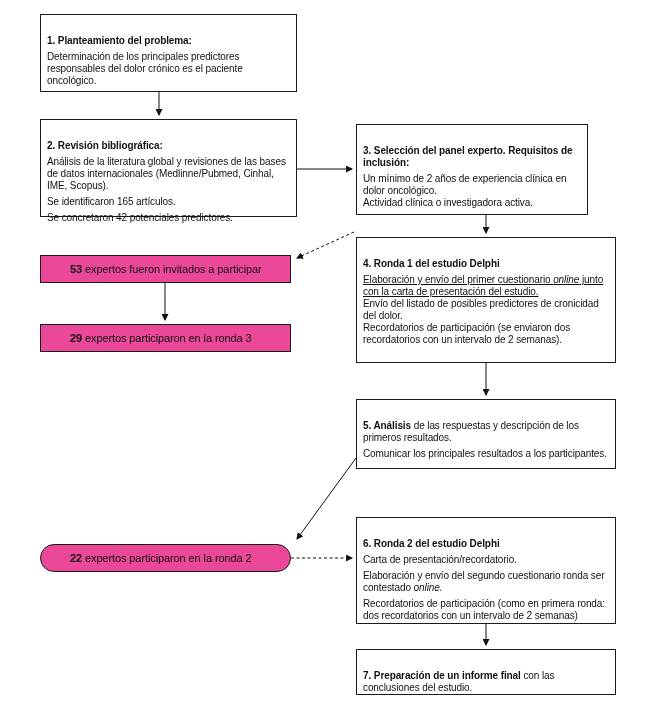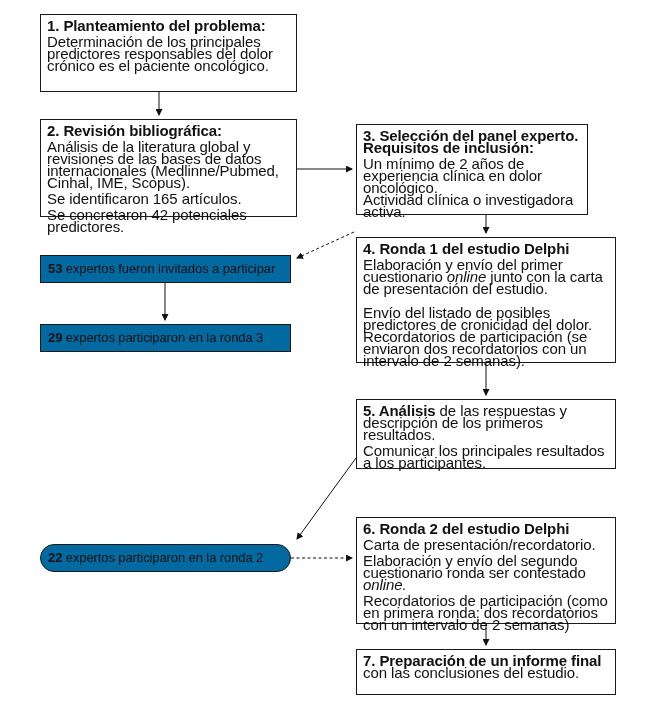--- a/index.html
+++ b/index.html
@@ -9,40 +9,40 @@
     font-family:"Liberation Sans", sans-serif;
     color:#111;
     position:relative;
   }
   .stage { position:relative; width:650px; height:726px; background:#fff; overflow:hidden; }
   svg.arrows { position:absolute; left:0; top:0; width:650px; height:726px; z-index:1; }
   .box {
     position:absolute;
     border:1px solid #1a1a1a;
     background:#fff;
-    padding:5px 6px;
-    font-size:15px;
+    padding:20px 6px;
+    font-size:10px;
     line-height:12px;
     letter-spacing:-0.1px;
     z-index:2;
   }
   .box p { margin:0 0 4px 0; }
   .box p:last-child { margin-bottom:0; }
   .b { font-weight:bold; }
   .it { font-style:italic; }
   .cbox {
     position:absolute;
     border:1px solid #1a1a1a;
-    background:#0369a1;
-    font-size:13px;
+    background:#ec4899;
+    font-size:11px;
     line-height:12px;
     letter-spacing:-0.1px;
     display:flex;
     align-items:center;
-    padding-left:7px;
+    padding-left:29px;
     z-index:2;
   }
   .caption {
     position:absolute; left:0; top:739px; width:650px;
     border-top:1px solid #000000;
     z-index:2;
   }
   .caption-inner { padding:6px 0 0 3px; font-size:11px; letter-spacing:-0.1px; }
 </style>
 </head>
@@ -84,21 +84,21 @@
     <p style="margin-bottom:0;">Un mínimo de 2 años de experiencia clínica en dolor oncológico.</p>
     <p>Actividad clínica o investigadora activa.</p>
   </div>
 
   <div class="cbox" style="left:40px; top:255px; width:251px; height:28px;">
     <span><span class="b">53</span><span> expertos fueron invitados a participar</span></span>
   </div>
 
   <div class="box" style="left:356px; top:237px; width:260px; height:126px;">
     <p><span class="b">4. Ronda 1 del estudio Delphi</span></p>
-    <p style="margin-bottom:12px;"><span>Elaboración y envío del primer cuestionario </span><span class="it">online</span><span> junto con la carta de presentación del estudio.</span></p>
+    <p style="margin-bottom:0;text-decoration:underline;"><span>Elaboración y envío del primer cuestionario </span><span class="it">online</span><span> junto con la carta de presentación del estudio.</span></p>
     <p style="margin-bottom:0;">Envío del listado de posibles predictores de cronicidad del dolor.</p>
     <p>Recordatorios de participación (se enviaron dos recordatorios con un intervalo de 2 semanas).</p>
   </div>
 
   <div class="cbox" style="left:40px; top:324px; width:251px; height:28px;">
     <span><span class="b">29</span><span> expertos participaron en la ronda 3</span></span>
   </div>
 
   <div class="box" style="left:356px; top:399px; width:260px; height:70px;">
     <p><span class="b">5. Análisis</span><span> de las respuestas y descripción de los primeros resultados.</span></p>

